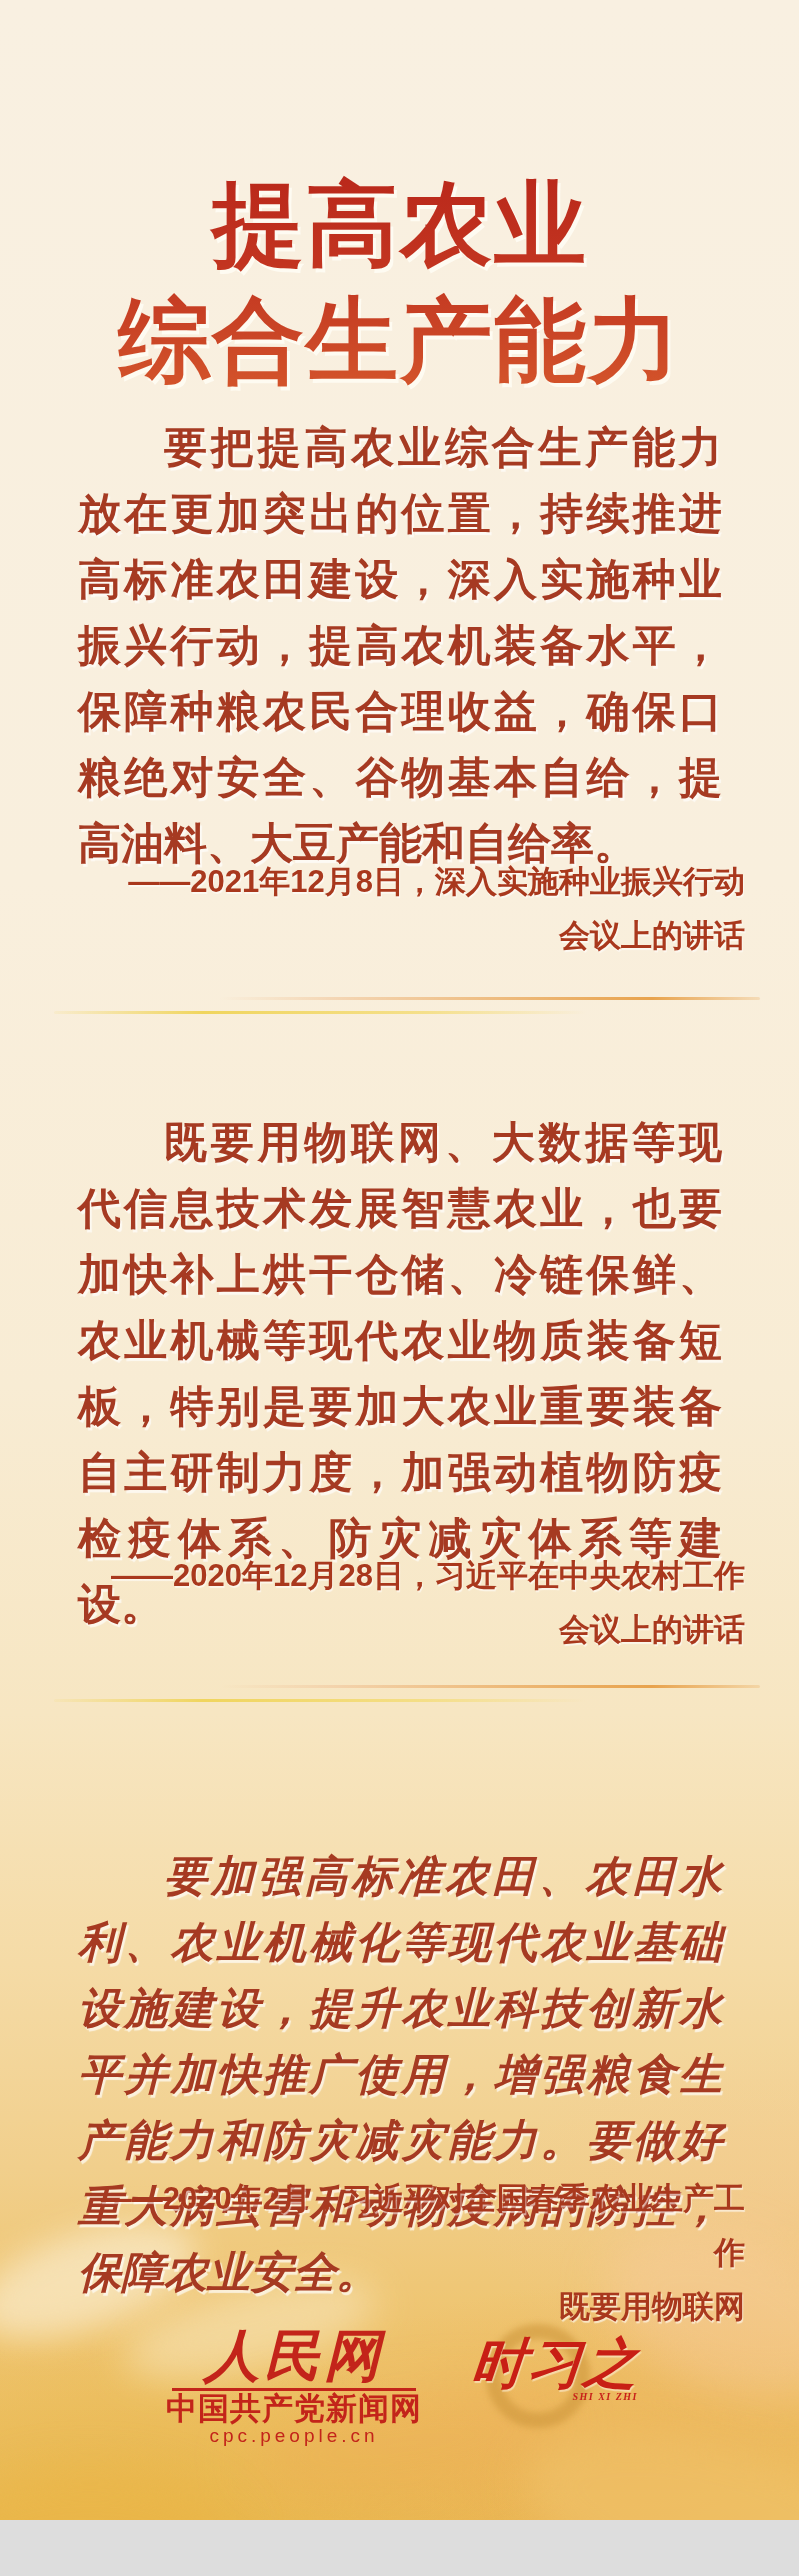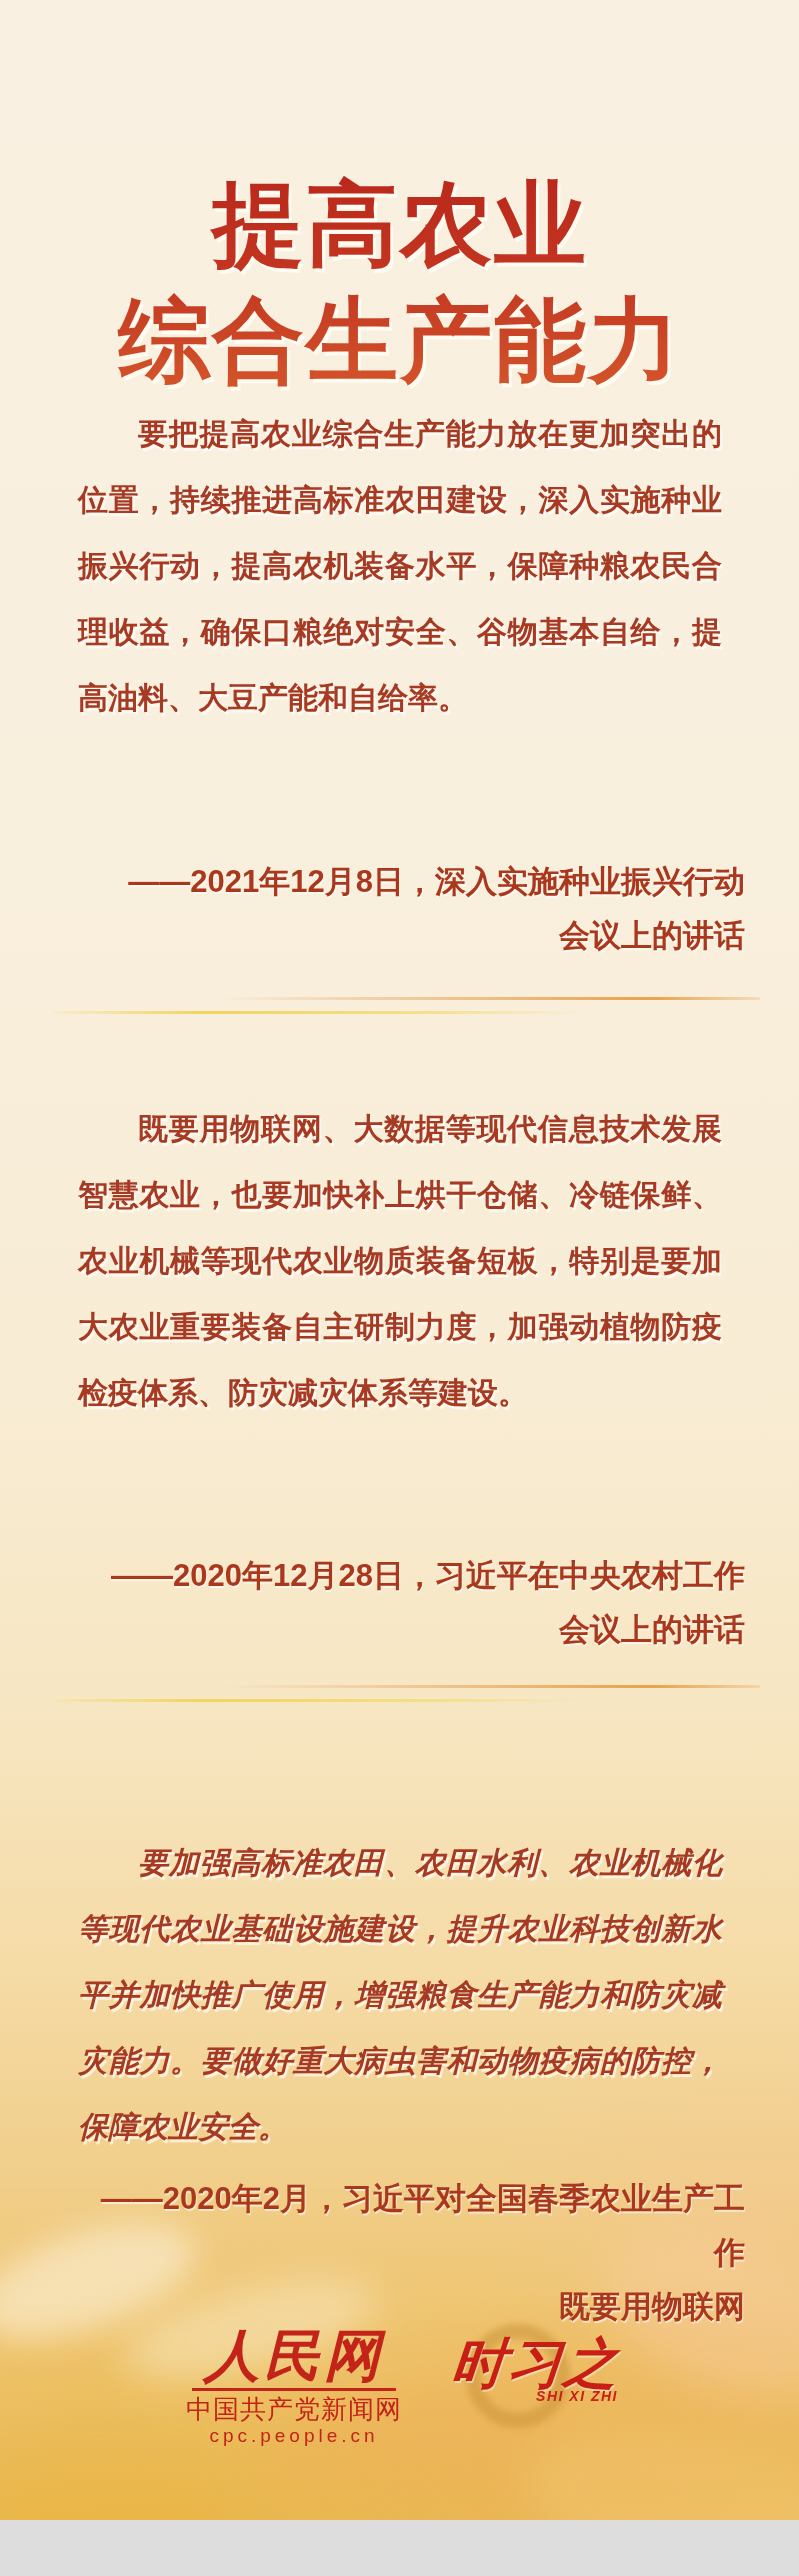--- a/index.html
+++ b/index.html
@@ -27,21 +27,21 @@
   .title{
     position:absolute;top:104px;left:0;right:0;
     text-align:center;
     font-size:92px;line-height:116px;font-weight:900;letter-spacing:2px;
     background:linear-gradient(180deg,#b9271a 0%,#c23420 42%,#ca4526 72%,#d5562b 100%);
     -webkit-background-clip:text;background-clip:text;color:transparent;
     filter:drop-shadow(3px 4px 0 rgba(255,253,244,0.85));
   }
   .quote{
     position:absolute;left:78px;width:644px;
-    font-size:30px;line-height:66px;font-weight:800;
+    font-size:43px;line-height:66px;font-weight:800;
     color:#a63a22;
     text-shadow:2px 3px 1px rgba(255,255,255,0.68);
     text-align:justify;text-justify:inter-character;
     text-indent:2em;
     letter-spacing:0;
   }
   .q1{top:371px;}
   .q2{top:1066px;}
   .q3{top:1800px;font-style:italic;}
   .attr{
@@ -71,40 +71,40 @@
     position:absolute;top:2324px;left:8px;right:0;
     display:flex;justify-content:center;align-items:flex-start;gap:50px;
   }
   .people-block{text-align:center;color:#c3241a;}
   .people-script{
     font-family:"DejaVu Serif","Liberation Serif",serif;
     font-size:56px;line-height:62px;font-weight:bold;font-style:italic;
     letter-spacing:4px;
   }
   .people-underline{height:3px;background:#c3241a;margin:2px 6px 4px;}
-  .cpc-news{font-size:26px;line-height:28px;font-weight:400;letter-spacing:1px;}
+  .cpc-news{font-size:31px;line-height:28px;font-weight:700;letter-spacing:1px;}
   .cpc-url{font-size:19px;line-height:22px;font-weight:normal;letter-spacing:4px;margin-top:2px;}
 
   .sxz-block{position:relative;padding-top:10px;min-width:170px;}
   .sxz-ring{
     position:absolute;left:14px;top:0;width:74px;height:74px;border-radius:50%;
     border:15px solid rgba(206,151,62,0.62);
     filter:blur(3px);
   }
   .sxz-text{
     position:relative;
     font-size:54px;line-height:58px;font-weight:900;font-style:italic;
     color:#c81f15;letter-spacing:2px;
     transform:skewX(-5deg);
     text-shadow:1px 2px 1px rgba(255,250,240,0.5);
   }
   .sxz-en{
     position:relative;text-align:right;
-    font-size:14px;line-height:13px;font-weight:bold;font-style:italic;
-    color:#c8201a;letter-spacing:1.5px;margin-top:-2px;padding-right:4px;
+    font-size:10px;line-height:13px;font-weight:bold;font-style:italic;
+    color:#c8201a;letter-spacing:1.5px;margin-top:-2px;padding-right:4px;font-family:Liberation Serif, serif;
   }
 </style>
 </head>
 <body>
 
 <div class="poster">
 
   <div class="blob b1"></div>
   <div class="blob b2"></div>
   <div class="blob b3"></div>

